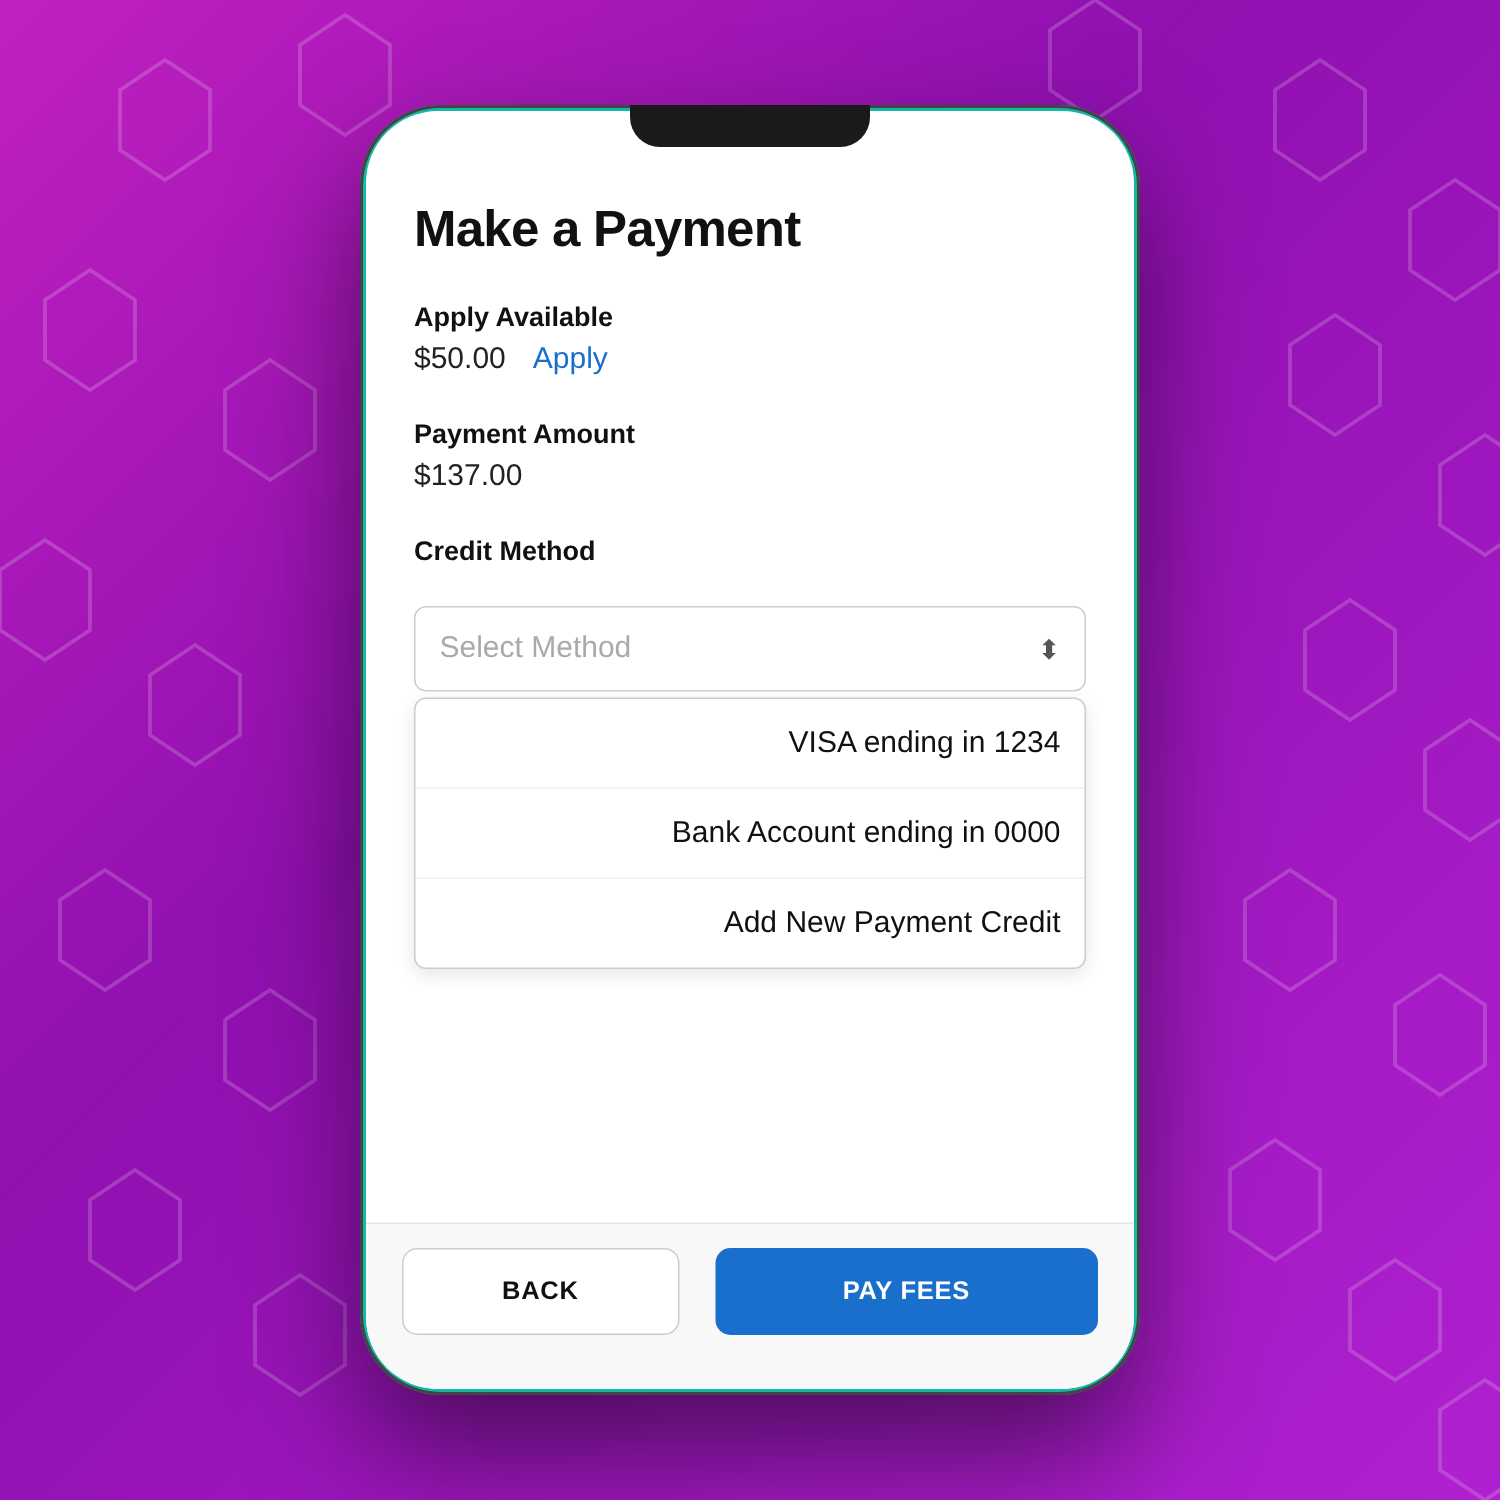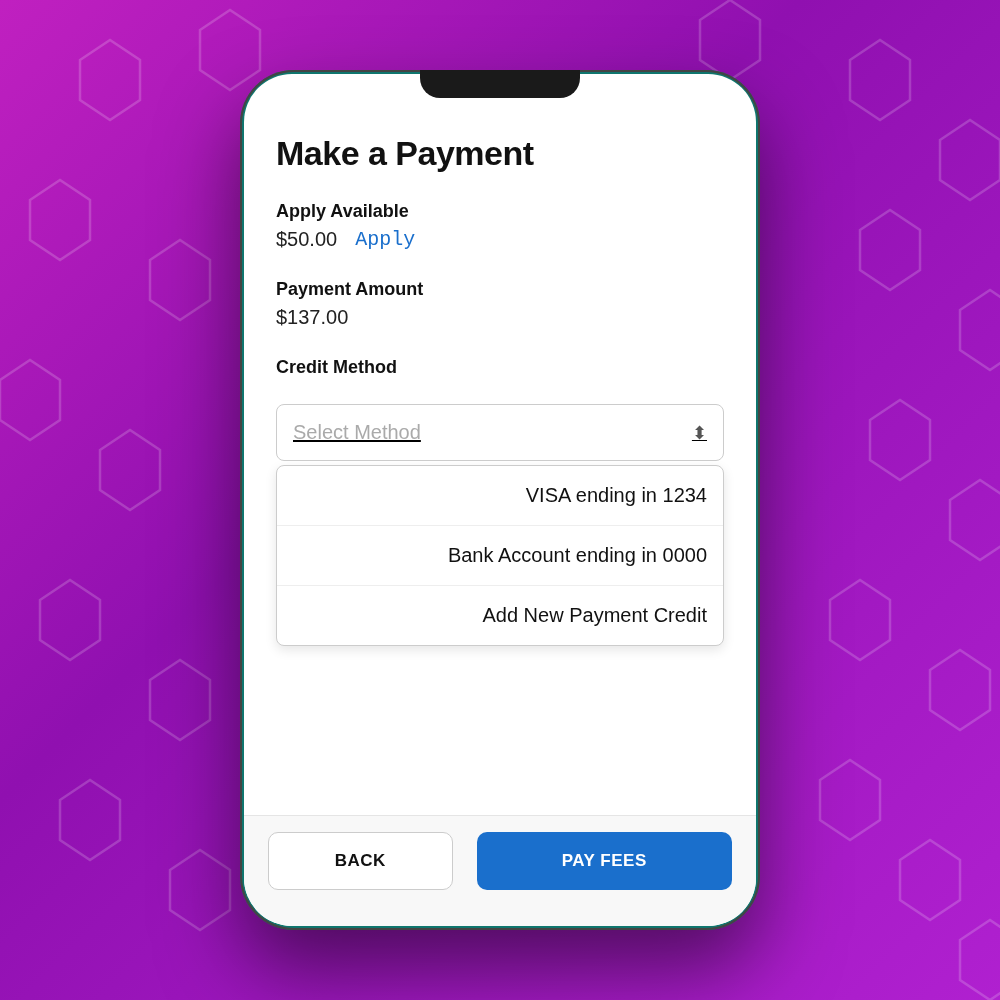--- a/index.html
+++ b/index.html
@@ -27,21 +27,21 @@
     .bg-pattern svg {
       width: 100%;
       height: 100%;
       opacity: 0.18;
     }
 
     
     .phone {
       width: 520px;
       height: 860px;
-      background: #0f766e;
+      background: #14b8a6;
       border-radius: 54px;
       position: relative;
       box-shadow: 0 40px 80px rgba(0,0,0,0.5), inset 0 0 0 2px #444;
       display: flex;
       flex-direction: column;
       align-items: center;
       overflow: hidden;
     }
 
     
@@ -103,40 +103,38 @@
     .credit-amount {
       font-size: 20px;
       color: #222;
     }
 
     .apply-link {
       font-size: 20px;
       color: #1a6fcc;
       cursor: pointer;
       font-weight: 400;
-      font-family: Liberation Mono, monospace;
     }
 
     .payment-amount-value {
       font-size: 20px;
       color: #222;
       margin-bottom: 28px;
     }
 
     .payment-method-section {
       margin-bottom: 0;
     }
 
     .select-wrapper {
       position: relative;
       border: 1.5px solid #ccc;
       border-radius: 8px;
       background: #fff;
       margin-bottom: 0;
-      text-decoration: underline;
     }
 
     .select-display {
       display: flex;
       align-items: center;
       justify-content: space-between;
       padding: 16px 16px;
       cursor: pointer;
     }
 

